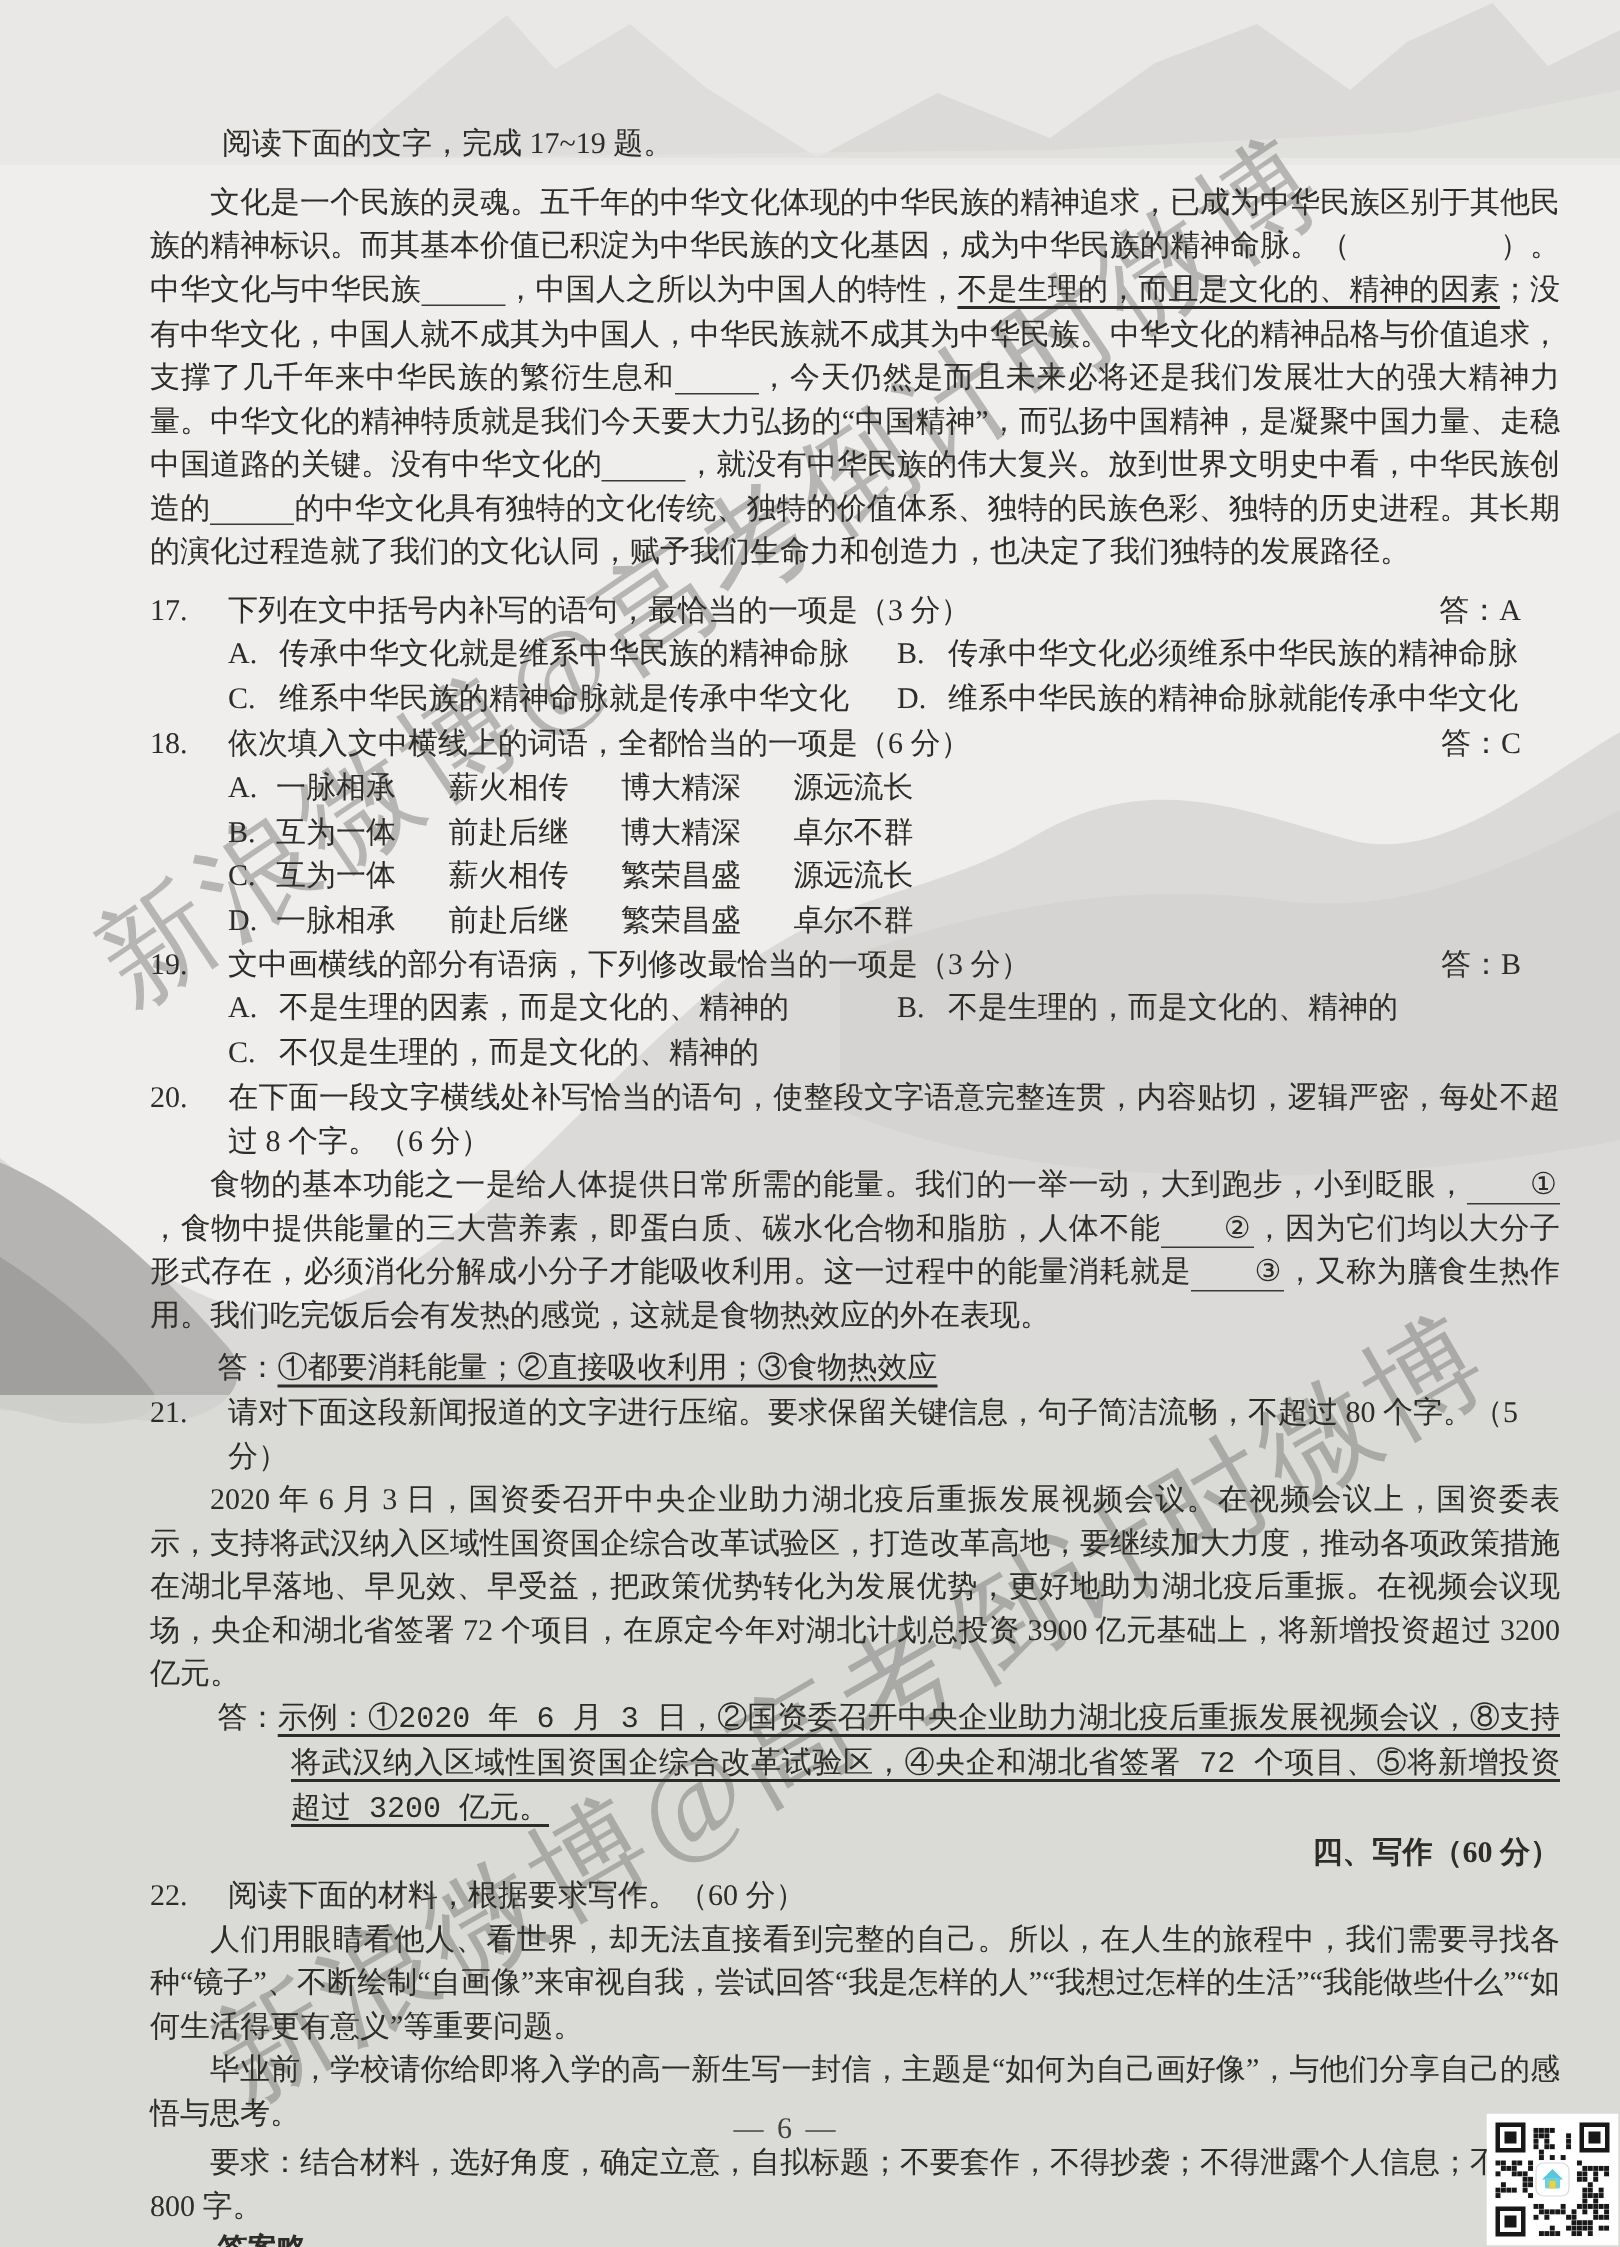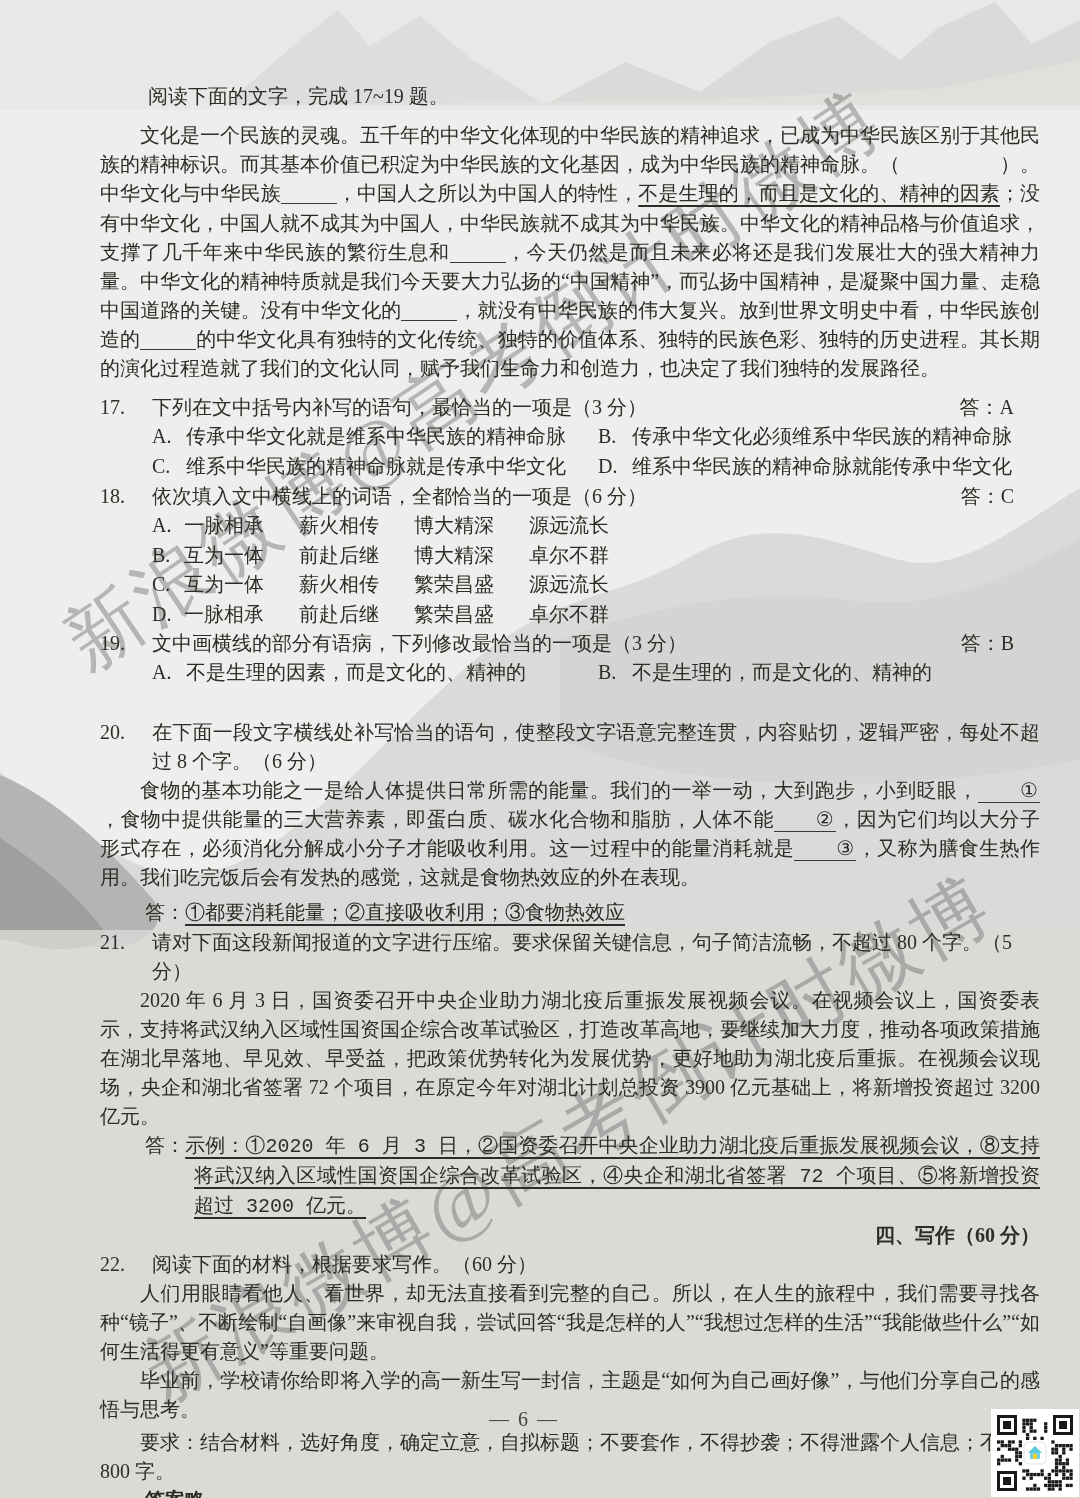--- a/index.html
+++ b/index.html
@@ -104,20 +104,21 @@
 
   <div class="qstem">
     <span class="ansbadge"><span>答：</span><span>B</span></span>
     <span class="qnum">19.</span><span>文中画横线的部分有语病，下列修改最恰当的一项是（3 分）</span>
   </div>
   <div class="optrow">
     <span class="opt1"><span class="optlabel">A.</span><span>不是生理的因素，而是文化的、精神的</span></span>
     <span class="opt2"><span class="optlabel">B.</span><span>不是生理的，而是文化的、精神的</span></span>
   </div>
   <div class="optrow">
+    <span class="opt1"><span class="optlabel">C.</span><span>不仅是生理的，而是文化的、精神的</span></span>
   </div>
 
   <div class="qstem jp">
     <span class="qnum">20.</span><span>在下面一段文字横线处补写恰当的语句，使整段文字语意完整连贯，内容贴切，逻辑严密，每处不超过 8 个字。（6 分）</span>
   </div>
   <div class="jp indent">
     <span>食物的基本功能之一是给人体提供日常所需的能量。我们的一举一动，大到跑步，小到眨眼，</span><span class="nblank">①</span><span>，食物中提供能量的三大营养素，即蛋白质、碳水化合物和脂肪，人体不能</span><span class="nblank">②</span><span>，因为它们均以大分子形式存在，必须消化分解成小分子才能吸收利用。这一过程中的能量消耗就是</span><span class="nblank">③</span><span>，又称为膳食生热作用。我们吃完饭后会有发热的感觉，这就是食物热效应的外在表现。</span>
   </div>
   <div class="ansline mt6">
     <span>答：</span><span class="u">①都要消耗能量；②直接吸收利用；③食物热效应</span>

